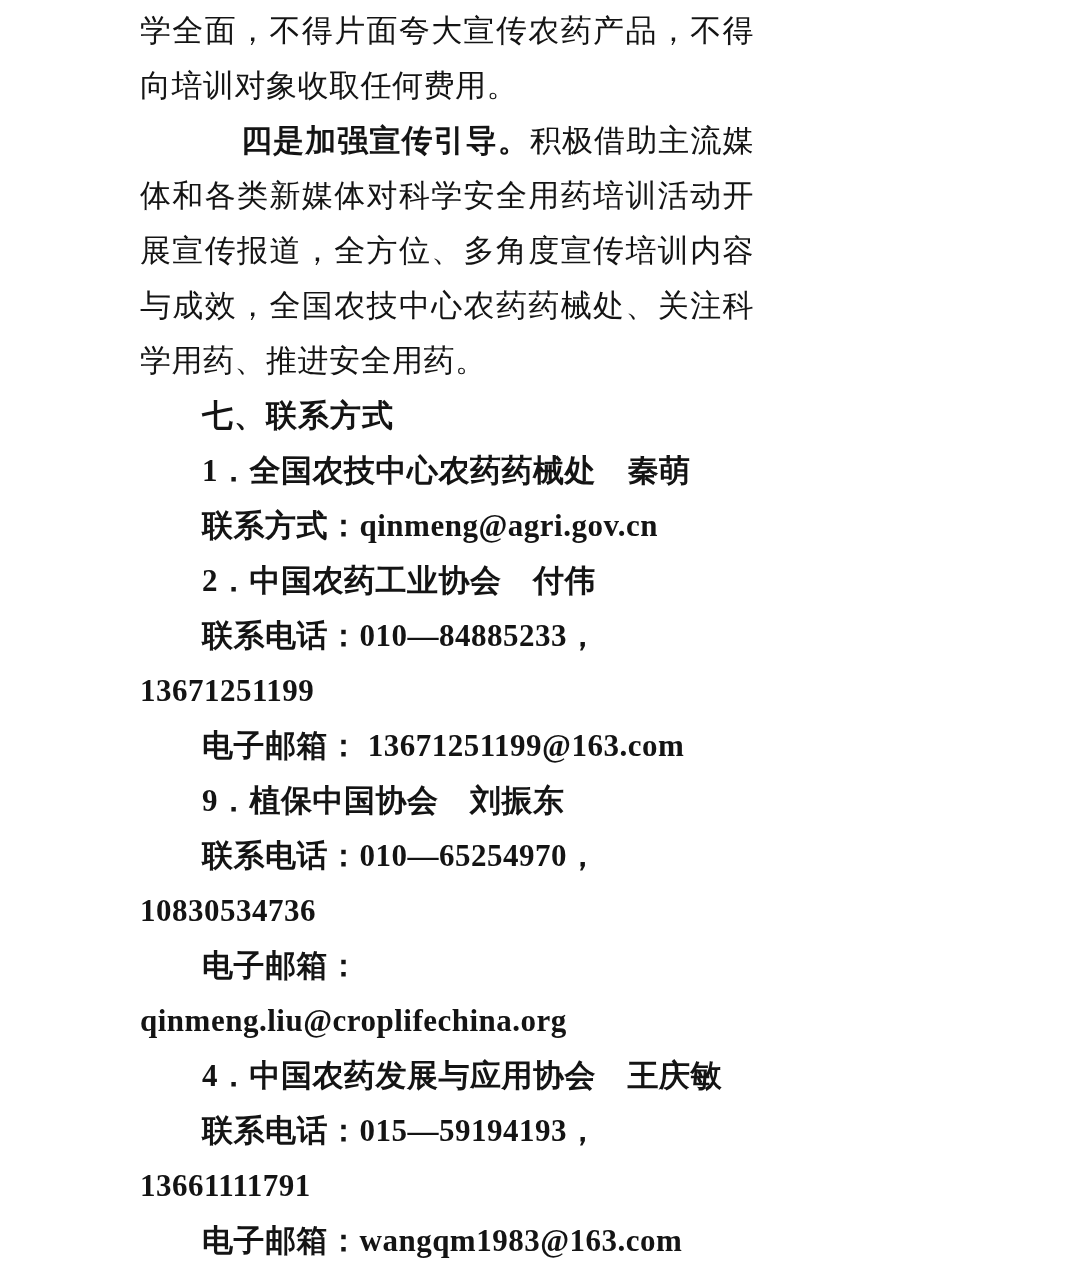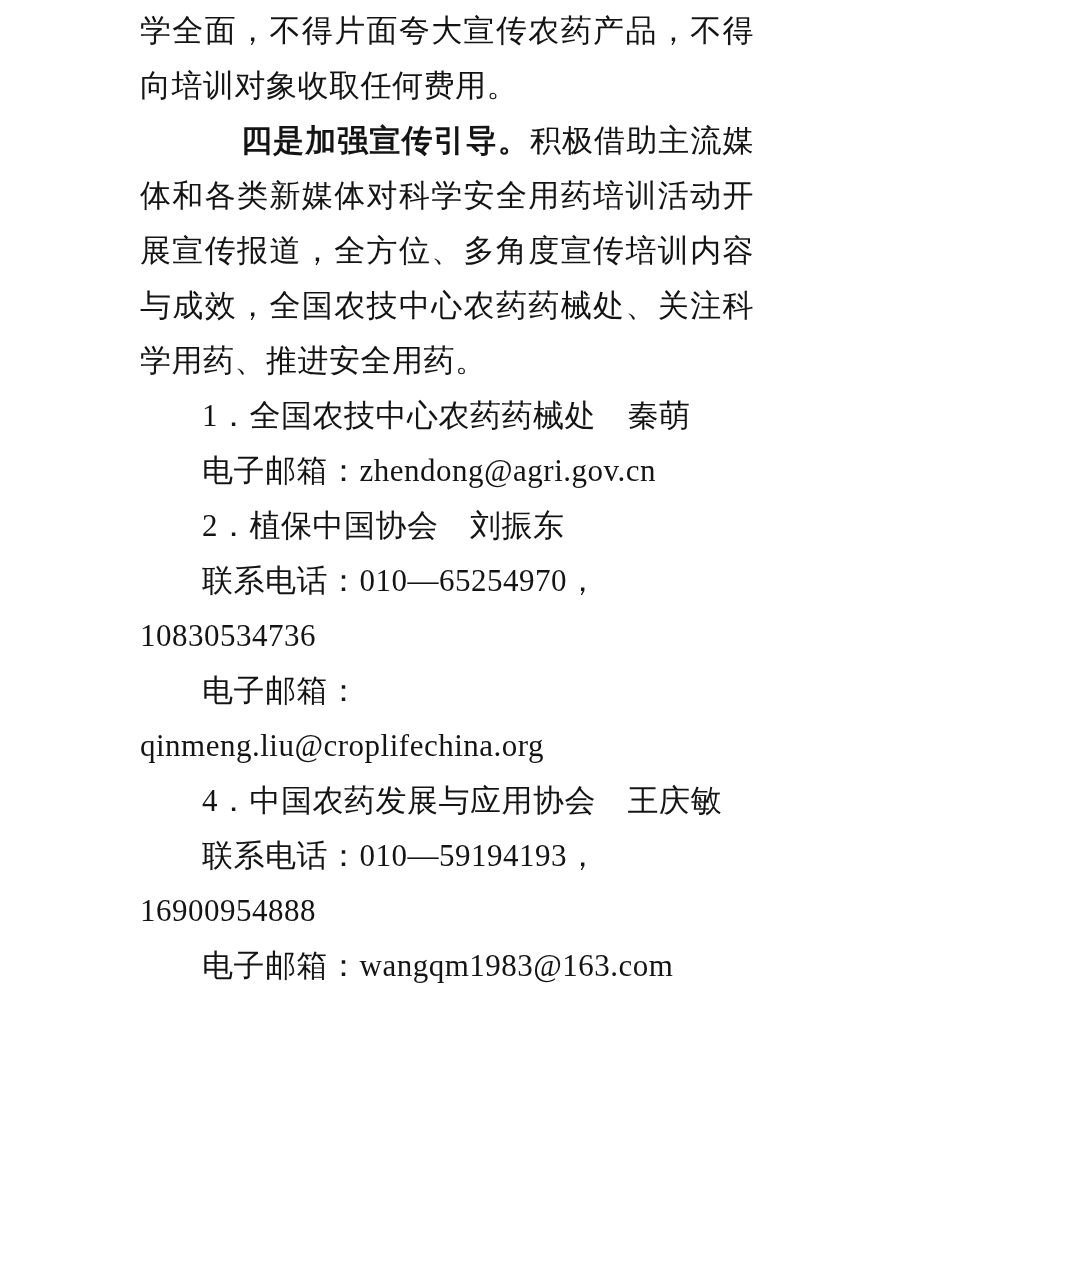--- a/index.html
+++ b/index.html
@@ -44,44 +44,51 @@
     font-family: "Liberation Sans", "DejaVu Sans", sans-serif;
     font-weight: 700;
     letter-spacing: 1px;
   }
   .contact-line {
     margin: 0;
     font-size: 31px;
     line-height: 55px;
     text-indent: 62px;
     letter-spacing: 0.5px;
+    font-weight: bold;
   }
 </style>
 </head>
 <body>
 
 <div class="doc-page">
 
   <p class="para">学全面，不得片面夸大宣传农药产品，不得向培训对象收取任何费用。</p>
 
   <p class="para indent"><span class="lead-bold">四是加强宣传引导。</span><span>积极借助主流媒体和各类新媒体对科学安全用药培训活动开展宣传报道，全方位、多角度宣传培训内容与成效，全国农技中心农药药械处、关注科学用药、推进安全用药。</span></p>
 
 
+  <p class="section-heading">七、联系方式</p>
 
   <div>
     <p class="contact-line">1．全国农技中心农药药械处　秦萌</p>
-    <p class="contact-line">电子邮箱：zhendong@agri.gov.cn</p>
+    <p class="contact-line">联系方式：qinmeng@agri.gov.cn</p>
   </div>
 
+  <div>
+    <p class="contact-line">2．中国农药工业协会　付伟</p>
+    <p class="contact-line">联系电话：010—84885233，13671251199</p>
+    <p class="contact-line">电子邮箱： 13671251199@163.com</p>
+  </div>
 
   <div>
-    <p class="contact-line">2．植保中国协会　刘振东</p>
+    <p class="contact-line">9．植保中国协会　刘振东</p>
     <p class="contact-line">联系电话：010—65254970，10830534736</p>
     <p class="contact-line">电子邮箱：qinmeng.liu@croplifechina.org</p>
   </div>
 
   <div>
     <p class="contact-line">4．中国农药发展与应用协会　王庆敏</p>
-    <p class="contact-line">联系电话：010—59194193，16900954888</p>
+    <p class="contact-line">联系电话：015—59194193，13661111791</p>
     <p class="contact-line">电子邮箱：wangqm1983@163.com</p>
   </div>
 
 </div>
 
 </body></html>

